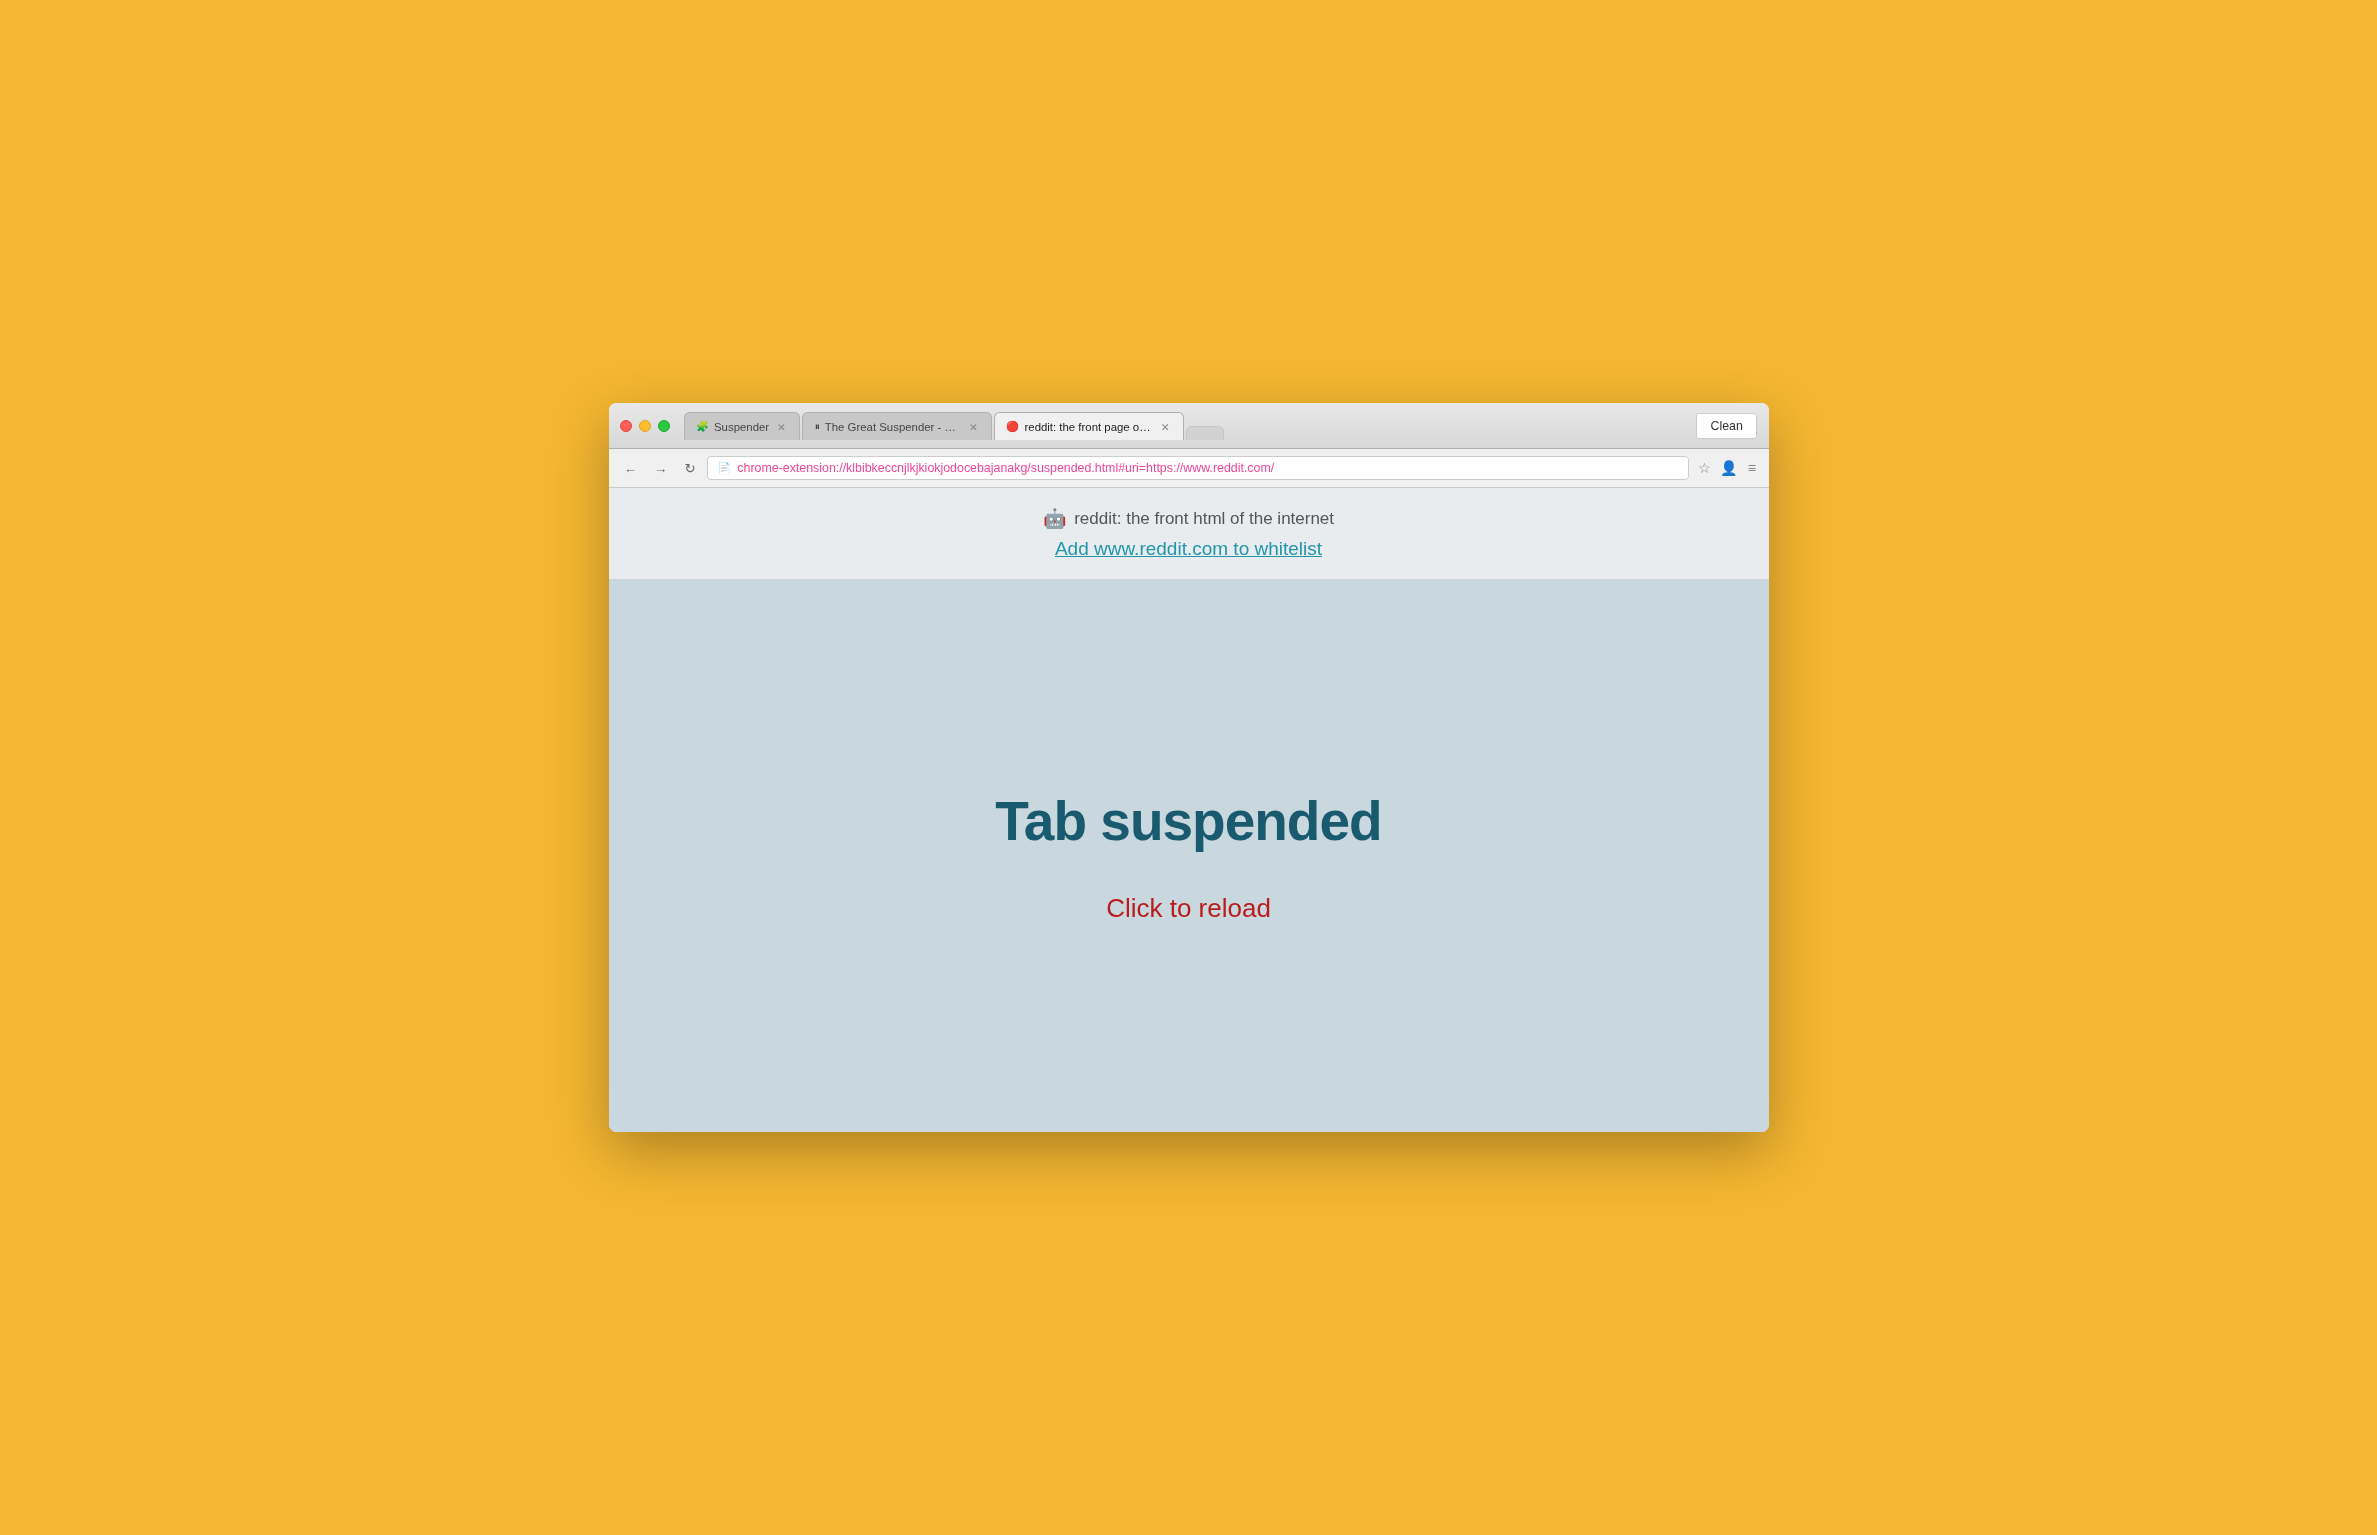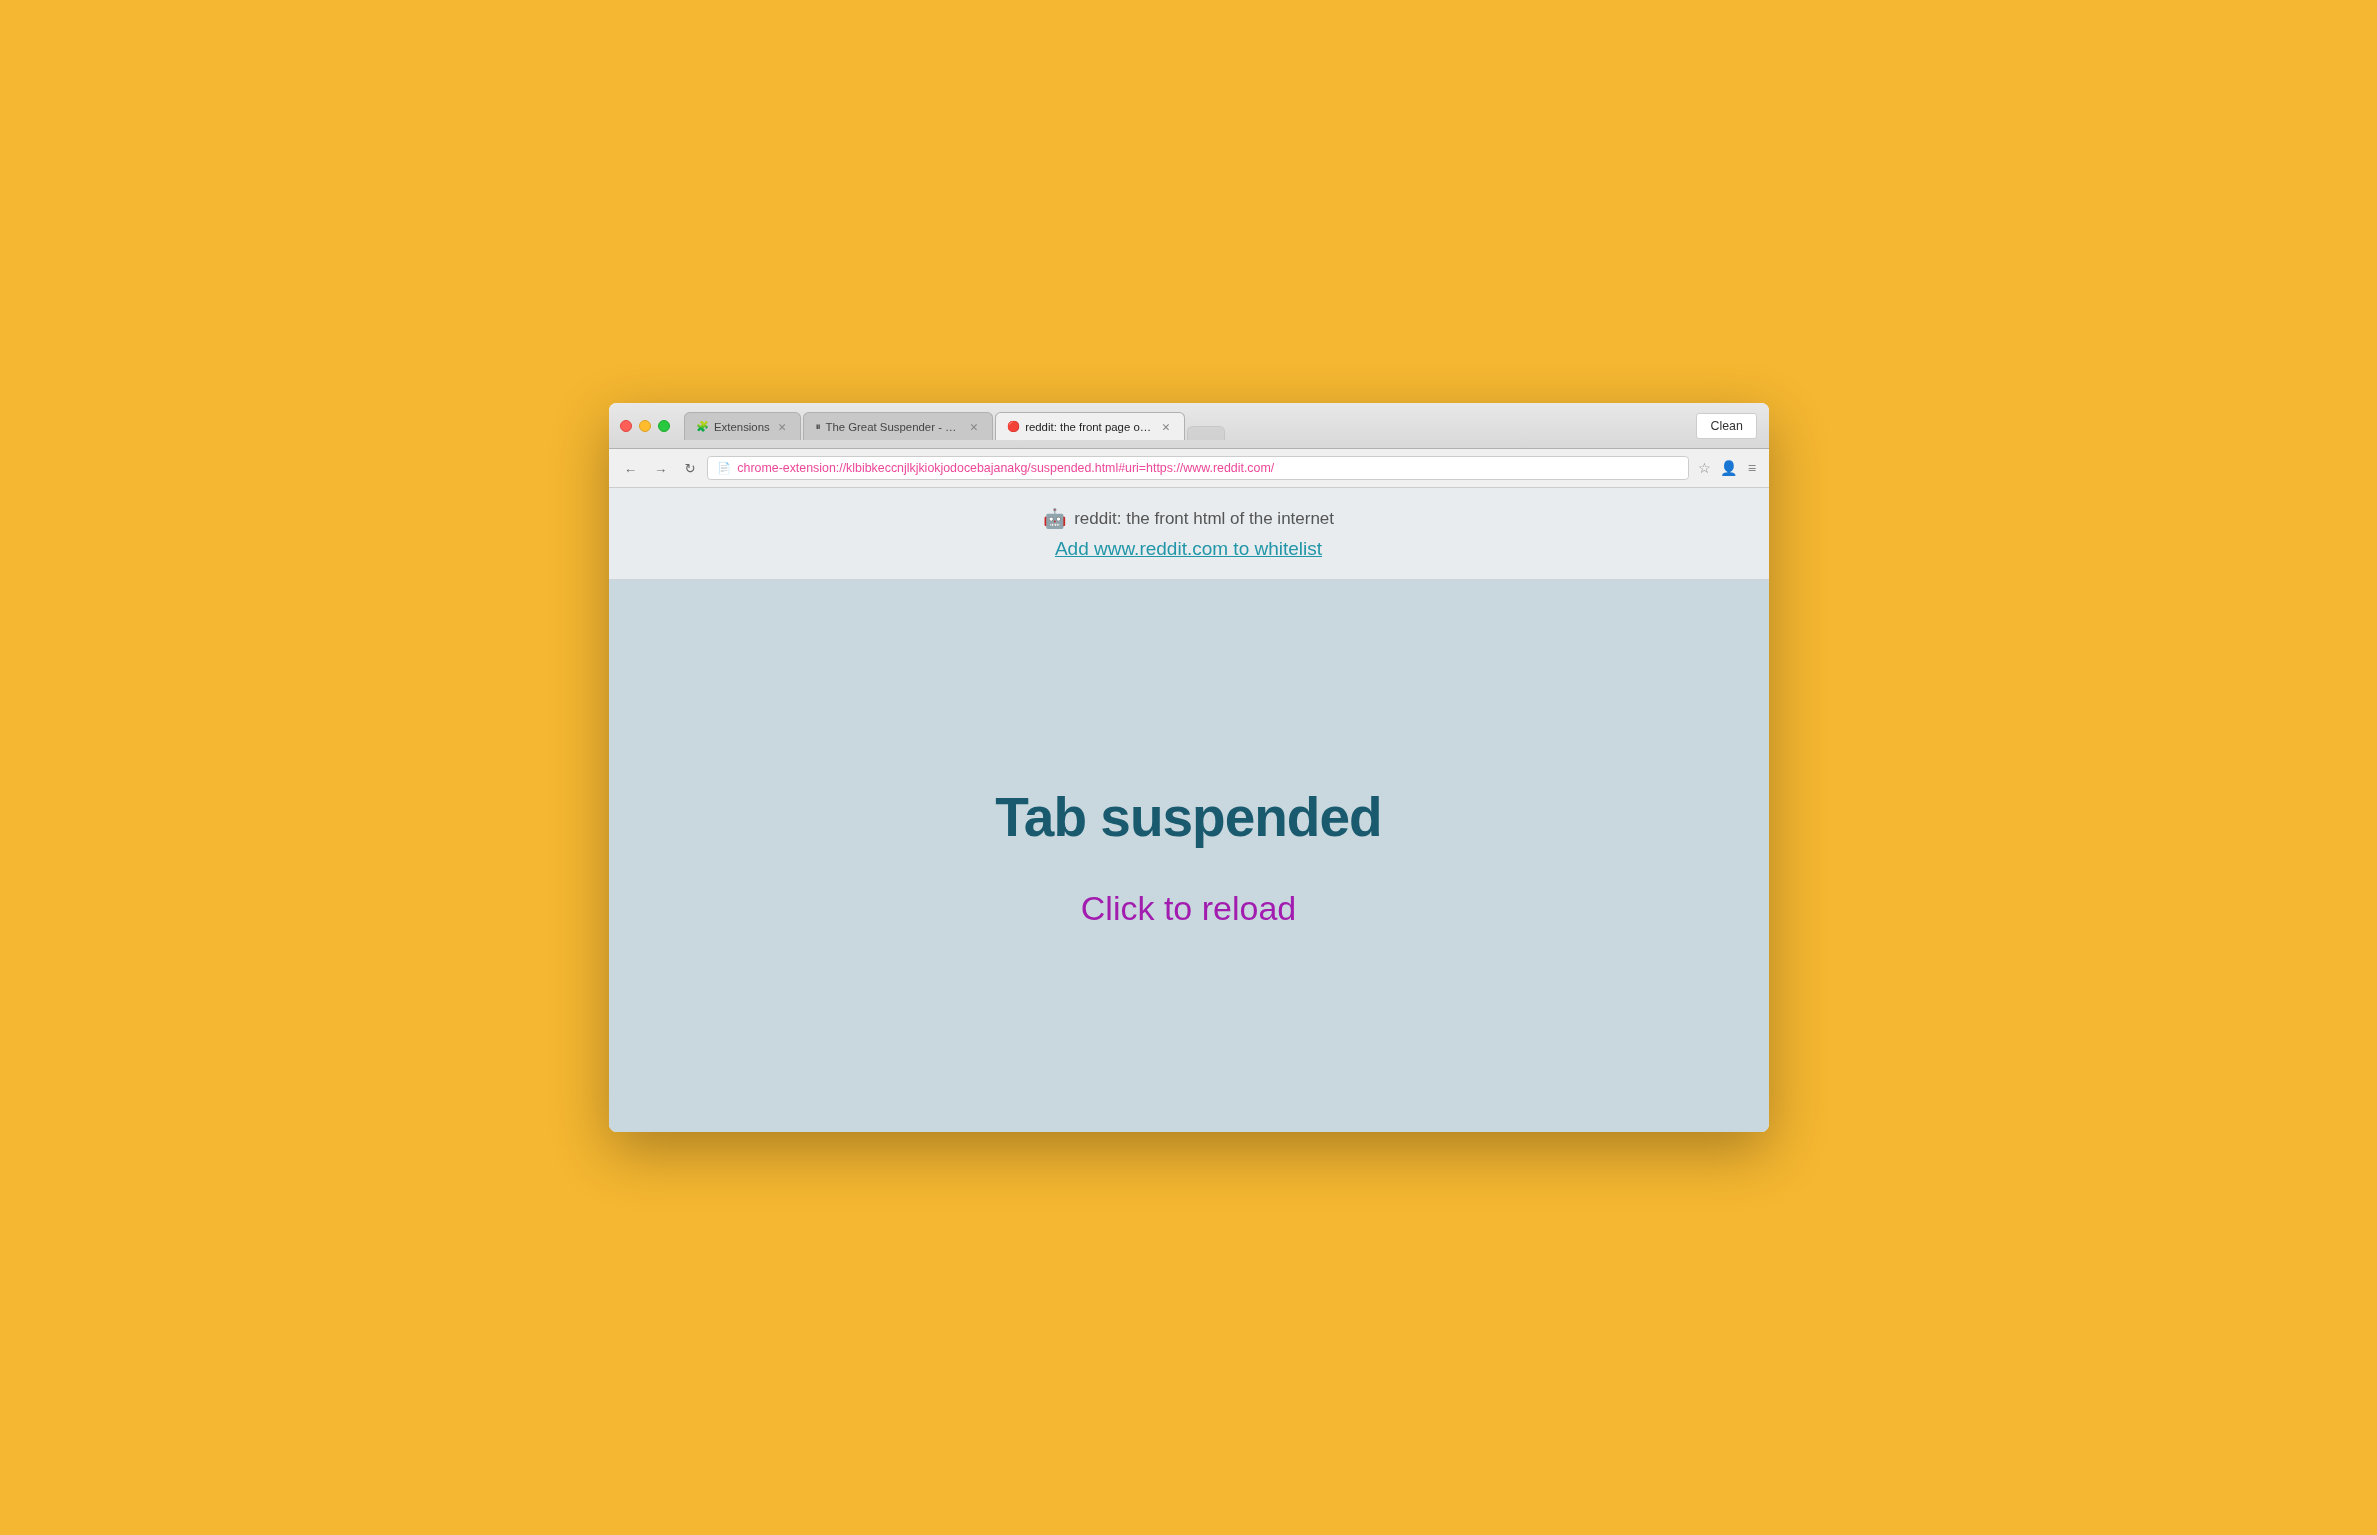--- a/index.html
+++ b/index.html
@@ -236,23 +236,23 @@
     }
 
     .suspended-title {
       font-size: 55px;
       font-weight: 700;
       color: #1a5a6e;
       letter-spacing: -1px;
     }
 
     .click-to-reload {
-      font-size: 34px;
+      font-size: 26px;
       font-weight: 500;
-      color: #a21caf;
+      color: #b91c1c;
       cursor: pointer;
     }
   </style>
 </head>
 <body>
 
 <div class="desktop">
   <div class="browser-window">
 
     <div class="title-bar">
@@ -260,21 +260,21 @@
 
         <div class="window-controls">
           <button class="control-btn control-close"></button>
           <button class="control-btn control-minimize"></button>
           <button class="control-btn control-maximize"></button>
         </div>
 
         <div class="tabs-row">
           <div class="tab">
             <span class="tab-icon">🧩</span>
-            <span class="tab-label">Extensions</span>
+            <span class="tab-label">Suspender</span>
             <span class="tab-close">✕</span>
           </div>
           <div class="tab">
             <span class="tab-icon">⏸</span>
             <span class="tab-label">The Great Suspender - Ch…</span>
             <span class="tab-close">✕</span>
           </div>
           <div class="tab active">
             <span class="tab-icon">🔴</span>
             <span class="tab-label">reddit: the front page of th…</span>

